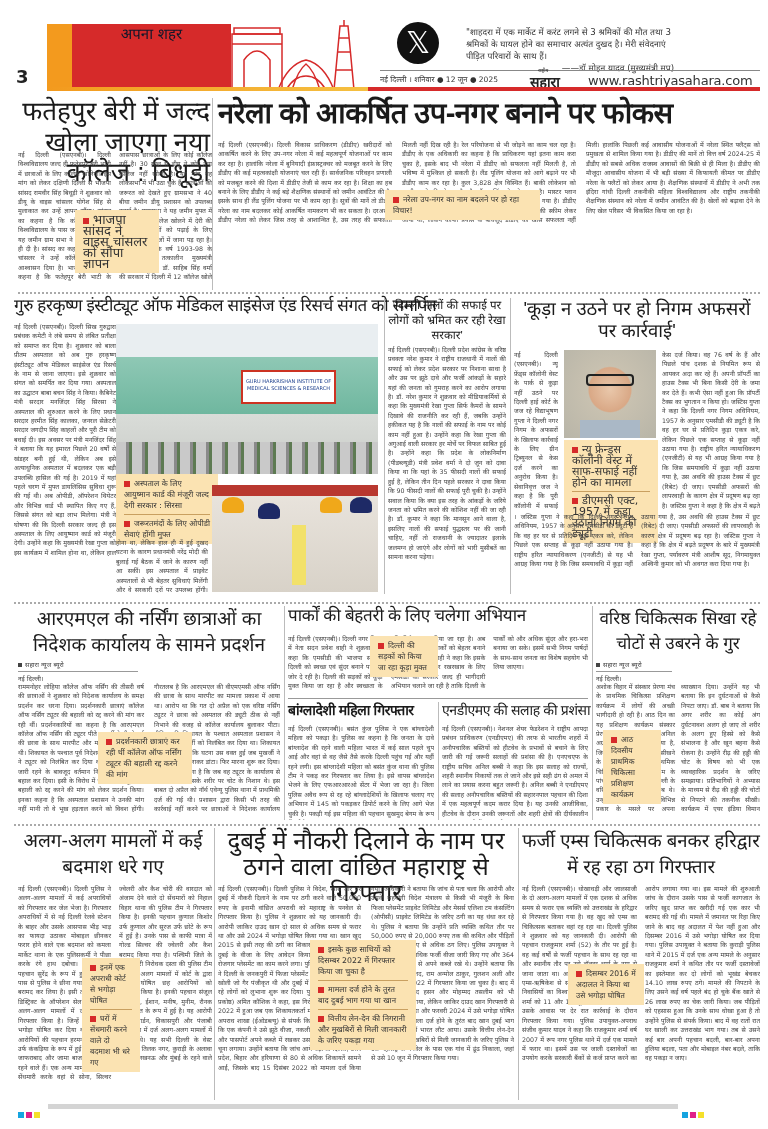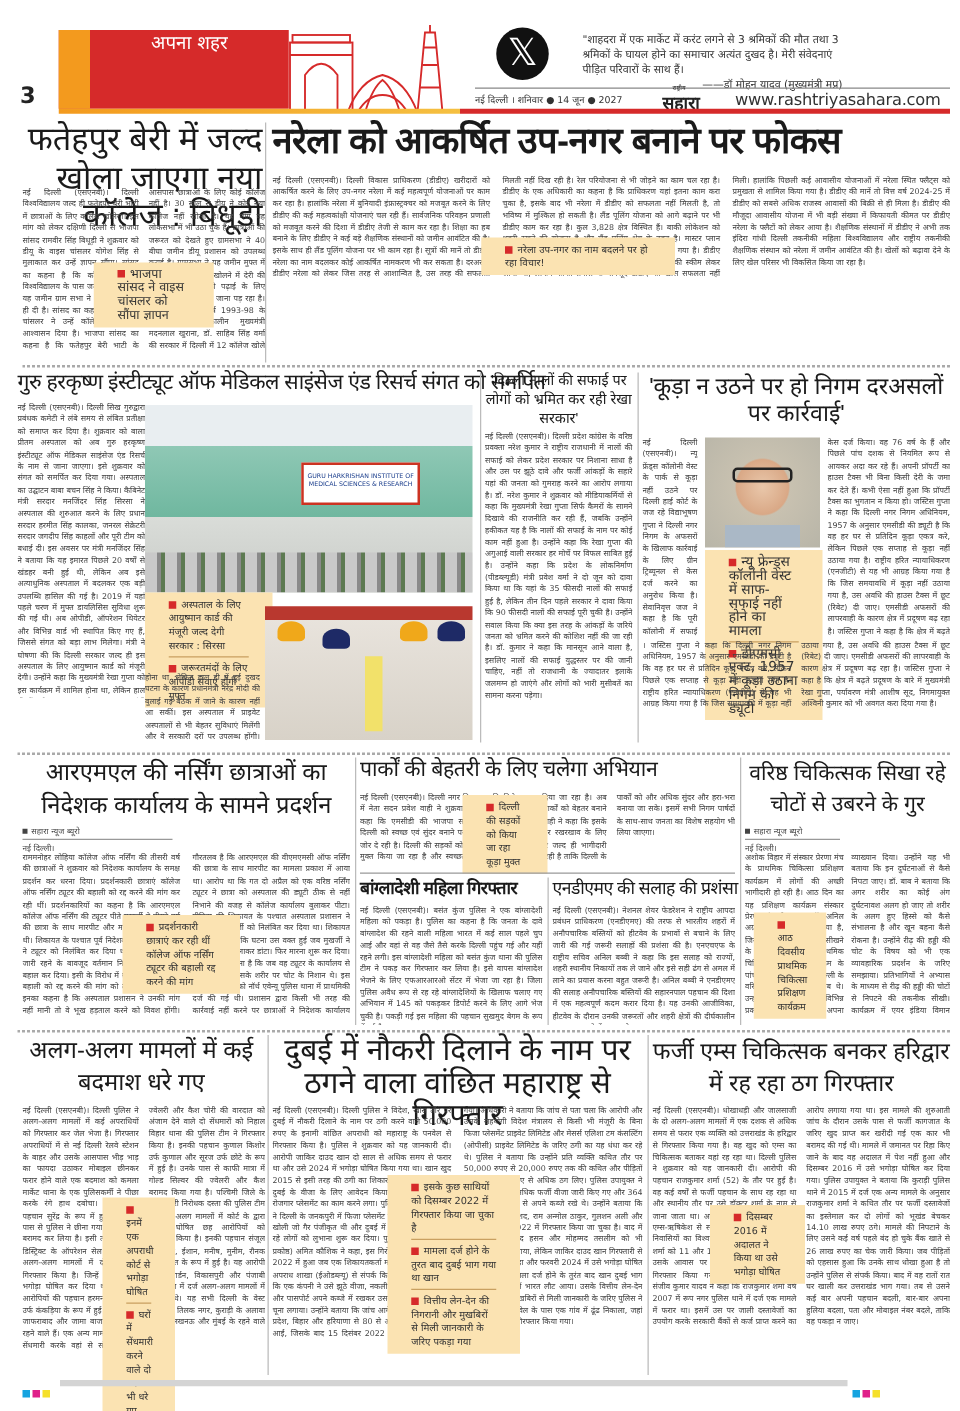--- a/index.html
+++ b/index.html
@@ -3,40 +3,40 @@
 <meta charset="utf-8">
 <style>
 *{box-sizing:border-box;margin:0;padding:0}
 html,body{width:768px;height:1129px;background:#fff;overflow:hidden}
 body{font-family:"DejaVu Sans","Liberation Sans",sans-serif;color:#1a1a1a;position:relative}
 .abs{position:absolute}
 
 #pagenum{left:16px;top:66px;font-size:18px;font-weight:bold;color:#222}
 #brand{left:47px;top:24px;width:184px;height:63px;background:#d62a2a;display:flex}
 #brand .strip{width:25px;height:100%;background:#f39a1e}
-#brand .txt{flex:1;color:#ffffff;text-align:center;line-height:1}
+#brand .txt{flex:1;color:#0f172a;text-align:center;line-height:1}
 #brand .small{font-size:15px;margin-top:3px;display:block}
 #brand .big{font-size:38px;font-weight:bold;display:block;margin-top:1px;letter-spacing:1px}
 #landmarks{left:230px;top:20px;width:140px;height:70px}
 #xlogo{left:397px;top:22px;width:42px;height:42px;border-radius:50%;background:#111;color:#fff;font-size:30px;text-align:center;line-height:42px;font-family:"DejaVu Sans",sans-serif}
 #quote{left:466px;top:26px;width:208px;font-size:8.6px;line-height:12px;color:#333}
 #quote .att{display:block;text-align:right}
 #dateline{left:380px;top:74px;font-size:7.5px;color:#333}
 #sahara{left:530px;top:72px;font-size:14px;font-weight:bold;color:#222}
 #sahara .sup{position:absolute;top:-5px;left:8px;font-size:5px;font-weight:normal}
 #site{left:588px;top:73px;font-size:13px;color:#333;letter-spacing:-.2px}
 #topline{left:380px;top:70px;width:380px;height:1px;background:#888}
 #mastrule{left:47px;top:87px;width:713px;height:4px;background:linear-gradient(90deg,#f39a1e 0,#f5c041 45%,#d62a2a 45%,#d62a2a 100%)}
 
 .hl{font-family:"Liberation Sans","DejaVu Sans",sans-serif;color:#1a1a1a;line-height:1.18}
 .hl.bold{font-weight:bold}
 .body{font-size:6.3px;line-height:9.4px;color:#444;text-align:justify;overflow:hidden}
 .cols2{column-count:2;column-gap:8px}
 .cols3{column-count:3;column-gap:8px}
-.box{background:#fbe3b2;padding:4px 19px;font-size:8.4px;line-height:12px;color:#333}
+.box{background:#fbe3b2;padding:4px 8px;font-size:8.4px;line-height:12px;color:#333}
 .box .itm{display:block}
 .box .itm+.itm{border-top:1px solid #c9a060;margin-top:3px;padding-top:3px}
 .box .sq{display:inline-block;width:6px;height:6px;background:#d62a2a;margin-right:4px;vertical-align:middle}
 .vrule{width:1px;background:#bbb}
 .hrule{height:2px;background:repeating-linear-gradient(90deg,#aaa 0 2px,transparent 2px 4px)}
 .byline{font-size:6.5px;color:#444;border-bottom:1px solid #999;padding-bottom:2px;margin-bottom:2px}
 .photo{background:#ccc;overflow:hidden}
 .regbar{height:5px;background:#d4d4d4}
 .reg{width:6px;height:6px;display:inline-block;margin-right:2px}
 </style>
@@ -69,31 +69,31 @@
     <line x1="109" y1="18" x2="119" y2="18"></line>
     <line x1="114" y1="0" x2="114" y2="6"></line>
   </g>
 </svg>
 <div class="abs" id="xlogo">𝕏</div>
 <div class="abs" id="quote">
   <span>"शाहदरा में एक मार्केट में करंट लगने से 3 श्रमिकों की मौत तथा 3 श्रमिकों के घायल होने का समाचार अत्यंत दुखद है। मेरी संवेदनाएं पीड़ित परिवारों के साथ हैं।</span>
   <span class="att">——डॉ मोहन यादव (मुख्यमंत्री मप्र)</span>
 </div>
 <div class="abs" id="topline"></div>
-<div class="abs" id="dateline">नई दिल्ली । शनिवार ● 14 जून ● 2027</div>
+<div class="abs" id="dateline">नई दिल्ली । शनिवार ● 12 जून ● 2025</div>
 <div class="abs" id="sahara">
   <span class="sup">राष्ट्रीय</span>
   <span>सहारा</span>
 </div>
 <div class="abs" id="site">www.rashtriyasahara.com</div>
 <div class="abs" id="mastrule"></div>
 
 <div class="abs hl" style="left:18px;top:96px;width:192px;font-size:26px;text-align:right">फतेहपुर बेरी में जल्द खोला जाएगा नया कॉलेज : बिधूड़ी</div>
 <div class="abs body cols2" style="left:18px;top:150px;width:194px;height:138px">नई दिल्ली (एसएनबी)। दिल्ली विश्वविद्यालय जल्द ही फतेहपुर बेरी भाटी में छात्राओं के लिए कॉलेज खोलेगा। इस मांग को लेकर दक्षिणी दिल्ली से भाजपा सांसद रामवीर सिंह बिधूड़ी ने शुक्रवार को डीयू के वाइस चांसलर योगेश सिंह से मुलाकात कर उन्हें ज्ञापन सौंपा। सांसद का कहना है कि कॉलेज के लिए विश्वविद्यालय के पास जमीन उपलब्ध है। यह जमीन ग्राम सभा ने कॉलेज के लिए ही दी है। सांसद का कहना है कि वाइस चांसलर ने उन्हें कॉलेज बनाने का आश्वासन दिया है। भाजपा सांसद का कहना है कि फतेहपुर बेरी भाटी के आसपास छात्राओं के लिए कोई कॉलेज नहीं है। 30 साल से डीयू ने कोई नया कॉलेज नहीं खोला है। यह मांग वह लोकसभा में भी उठा चुके हैं। छात्राओं की जरूरत को देखते हुए ग्रामसभा ने 40 बीघा जमीन डीयू प्रशासन को उपलब्ध कराई है। ग्रामसभा ने यह जमीन मुफ्त में दी है, लेकिन कॉलेज खोलने में देरी की वजह से छात्राओं को पढ़ाई के लिए दूरदराज के कॉलेजों में जाना पड़ रहा है। उन्होंने बताया कि वर्ष 1993-98 के कार्यकाल में तत्कालीन मुख्यमंत्री मदनलाल खुराना, डॉ. साहिब सिंह वर्मा की सरकार में दिल्ली में 12 कॉलेज खोले गए थे। उसके बाद डीयू ने एक भी कॉलेज नहीं खोला।</div>
-<div class="abs box" style="left:75px;top:210px;width:96px;font-size:10px;line-height:11px">
+<div class="abs box" style="left:75px;top:210px;width:84px;font-size:13px;line-height:11px">
   <span class="itm"><span class="sq"></span><span>भाजपा सांसद ने वाइस चांसलर को सौंपा ज्ञापन</span></span>
 </div>
 <div class="abs vrule" style="left:212px;top:98px;height:192px"></div>
 
 <div class="abs hl bold" style="left:218px;top:96px;width:542px;font-size:29px;white-space:nowrap;letter-spacing:-.5px">नरेला को आकर्षित उप-नगर बनाने पर फोकस</div>
 <div class="abs body cols3" style="left:218px;top:140px;width:542px;height:150px;column-gap:10px">नई दिल्ली (एसएनबी)। दिल्ली विकास प्राधिकरण (डीडीए) खरीदारों को आकर्षित करने के लिए उप-नगर नरेला में कई महत्वपूर्ण योजनाओं पर काम कर रहा है। हालांकि नरेला में बुनियादी इंफ्रास्ट्रक्चर को मजबूत करने के लिए डीडीए की कई महत्वकांक्षी योजनाएं चल रही हैं। सार्वजनिक परिवहन प्रणाली को मजबूत करने की दिशा में डीडीए तेजी से काम कर रहा है। शिक्षा का हब बनाने के लिए डीडीए ने कई बड़े शैक्षणिक संस्थानों को जमीन आवंटित की है। इसके साथ ही लैंड पूलिंग योजना पर भी काम रहा है। सूत्रों की मानें तो डीडीए नरेला का नाम बदलकर कोई आकर्षित नामकरण भी कर सकता है। दरअसल डीडीए नरेला को लेकर जिस तरह से आशान्वित है, उस तरह की सफलता मिलती नहीं दिख रही है। रेल परियोजना से भी जोड़ने का काम चल रहा है। डीडीए के एक अधिकारी का कहना है कि प्राधिकरण यहां इतना काम करा चुका है, इसके बाद भी नरेला में डीडीए को सफलता नहीं मिलती है, तो भविष्य में मुश्किल हो सकती है। लैंड पूलिंग योजना को आगे बढ़ाने पर भी डीडीए काम कर रहा है। कुल 3,828 क्षेत्र विस्थित हैं। बाकी लोकेशन को शहरी रखने की योजना है और लैंड पूलिंग क्षेत्र के तहत है। मास्टर प्लान 2021 के मुताबिक नरेला में जोन पी-1 में निर्धारित किया गया है। डीडीए नरेला में पहली बार वर्ष 2008 से 2010 के बीच फ्लैट की स्कीम लेकर आया था, लेकिन काफी प्रयास के बावजूद डीडीए को खास सफलता नहीं मिली। हालांकि पिछली कई आवासीय योजनाओं में नरेला स्थित फ्लैट्स को प्रमुखता से शामिल किया गया है। डीडीए की मानें तो वित्त वर्ष 2024-25 में डीडीए को सबसे अधिक राजस्व आवासों की बिक्री से ही मिला है। डीडीए की मौजूदा आवासीय योजना में भी बड़ी संख्या में किफायती कीमत पर डीडीए नरेला के फ्लैटों को लेकर आया है। शैक्षणिक संस्थानों में डीडीए ने अभी तक इंदिरा गांधी दिल्ली तकनीकी महिला विश्वविद्यालय और राष्ट्रीय तकनीकी शैक्षणिक संस्थान को नरेला में जमीन आवंटित की है। खेलों को बढ़ावा देने के लिए खेल परिसर भी विकसित किया जा रहा है।</div>
 <div class="abs box" style="left:385px;top:190px;width:155px;font-size:7.8px;line-height:11px">
   <span class="itm"><span class="sq"></span><span>नरेला उप-नगर का नाम बदलने पर हो रहा विचार!</span></span>
 </div>
 <div class="abs hrule" style="left:18px;top:292px;width:742px"></div>
@@ -115,21 +115,21 @@
   <div style="position:absolute;left:138px;top:12px;width:22px;height:16px;border-radius:50% 50% 20% 20%;background:#1e2a66"></div>
   <div style="position:absolute;left:80px;top:40px;width:14px;height:60px;background:#f2e16a"></div>
 </div>
 <div class="abs body" style="left:116px;top:538px;width:92px;height:56px"> होना था, लेकिन हाल ही में हुई दुखद घटना के कारण प्रधानमंत्री नरेंद्र मोदी की बुलाई गई बैठक में जाने के कारण नहीं आ सकीं। इस अस्पताल में प्राइवेट अस्पतालों से भी बेहतर सुविधाएं मिलेंगी और वे सरकारी दरों पर उपलब्ध होंगी। जरूरतमंदों के लिए ओपीडी सेवाएं मुफ्त होंगी। इस अवसर पर कमेटी ने बाबा बचन सिंह, बाबा सुरिंदर सिंह, बाबा सतनाम सिंह और बाबा सुरिंदर सिंह को सम्मानित किया।</div>
 <div class="abs vrule" style="left:384px;top:298px;height:296px"></div>
 
 <div class="abs hl" style="left:388px;top:298px;width:118px;font-size:11.5px;text-align:center;line-height:15px">'दिल्ली नालों की सफाई पर लोगों को भ्रमित कर रही रेखा सरकार'</div>
 <div class="abs body" style="left:388px;top:345px;width:118px;height:250px">नई दिल्ली (एसएनबी)। दिल्ली प्रदेश कांग्रेस के वरिष्ठ प्रवक्ता नरेश कुमार ने राष्ट्रीय राजधानी में नालों की सफाई को लेकर प्रदेश सरकार पर निशाना साधा है और उस पर झूठे दावे और फर्जी आंकड़ों के सहारे यहां की जनता को गुमराह करने का आरोप लगाया है। डॉ. नरेश कुमार ने शुक्रवार को मीडियाकर्मियों से कहा कि मुख्यमंत्री रेखा गुप्ता सिर्फ कैमरों के सामने दिखावे की राजनीति कर रही हैं, जबकि उन्होंने हकीकत यह है कि नालों की सफाई के नाम पर कोई काम नहीं हुआ है। उन्होंने कहा कि रेखा गुप्ता की अगुआई वाली सरकार हर मोर्चे पर विफल साबित हुई है। उन्होंने कहा कि प्रदेश के लोकनिर्माण (पीडब्ल्यूडी) मंत्री प्रवेश वर्मा ने दो जून को दावा किया था कि यहां के 35 फीसदी नालों की सफाई हुई है, लेकिन तीन दिन पहले सरकार ने दावा किया कि 90 फीसदी नालों की सफाई पूरी चुकी है। उन्होंने सवाल किया कि क्या इस तरह के आंकड़ों के जरिये जनता को भ्रमित करने की कोशिश नहीं की जा रही है। डॉ. कुमार ने कहा कि मानसून आने वाला है, इसलिए नालों की सफाई युद्धस्तर पर की जानी चाहिए, नहीं तो राजधानी के ज्यादातर इलाके जलमग्न हो जाएंगे और लोगों को भारी मुसीबतें का सामना करना पड़ेगा।</div>
 <div class="abs vrule" style="left:510px;top:298px;height:296px"></div>
 
-<div class="abs hl" style="left:514px;top:298px;width:246px;font-size:18.5px;text-align:center;line-height:22px">'कूड़ा न उठने पर हो निगम दरअसलों पर कार्रवाई'</div>
+<div class="abs hl" style="left:514px;top:298px;width:246px;font-size:18.5px;text-align:center;line-height:22px">'कूड़ा न उठने पर हो निगम अफसरों पर कार्रवाई'</div>
 <div class="abs body" style="left:514px;top:350px;width:44px;height:160px">नई दिल्ली (एसएनबी)। न्यू फ्रेंड्स कॉलोनी वेस्ट के पार्क से कूड़ा नहीं उठने पर दिल्ली हाई कोर्ट के जज रहे विद्याभूषण गुप्ता ने दिल्ली नगर निगम के अफसरों के खिलाफ कार्रवाई के लिए ग्रीन ट्रिब्यूनल से केस दर्ज करने का अनुरोध किया है। सेवानिवृत्त जज ने कहा है कि पूरी कॉलोनी में सफाई व्यवस्था चरमरा गई है। शिकायत के बावजूद एमसीडी अपना वैधानिक कर्तव्य नहीं निभा रही है। जस्टिस विद्याभूषण गुप्ता दिल्ली हाईकोर्ट जज भी रह चुके हैं। उन्होंने चर्चित सत्यम केस का भी निपटारा किया था। उन्होंने एनजीटी के रजिस्ट्रार जनरल को पत्र लिखकर आग्रह किया है कि वेस्ट फ्रेंड्स कॉलोनी के बी ब्लॉक में कूड़ा न उठने पर दिल्ली नगर निगम के संबंधित अफसर के खिलाफ केस दर्ज किया। वह 76 वर्ष के हैं और पिछले पांच दशक से नियमित रूप से आयकर अदा कर रहे हैं। अपनी प्रॉपर्टी का हाउस टैक्स भी बिना किसी देरी के जमा कर देते हैं। कभी ऐसा नहीं हुआ कि प्रॉपर्टी टैक्स का भुगतान न किया हो। जस्टिस गुप्ता ने कहा कि दिल्ली नगर निगम अधिनियम, 1957 के अनुसार एमसीडी की ड्यूटी है कि वह हर घर से प्रतिदिन कूड़ा एकत्र करे, लेकिन पिछले एक सप्ताह से कूड़ा नहीं उठाया गया है। राष्ट्रीय हरित न्यायाधिकरण (एनजीटी) से यह भी आग्रह किया गया है कि जिस समयावधि में कूड़ा नहीं उठाया गया है, उस अवधि की हाउस टैक्स में छूट (रिबेट) दी जाए। एमसीडी अफसरों की लापरवाही के कारण क्षेत्र में प्रदूषण बढ़ रहा है। जस्टिस गुप्ता ने कहा है कि क्षेत्र में बढ़ते प्रदूषण के बारे में मुख्यमंत्री रेखा गुप्ता, पर्यावरण मंत्री आशीष सूद, निगमायुक्त अश्विनी कुमार को भी अवगत करा दिया गया है।</div>
 <div class="abs photo" style="left:564px;top:350px;width:92px;height:88px;background:radial-gradient(ellipse at 50% 45%,#e9c7aa 0,#d9a886 32%,#c8c1b0 34%,#b8b5a8 100%)">
   <div style="position:absolute;left:22px;top:24px;width:48px;height:12px;border:2px solid #222;border-radius:4px"></div>
   <div style="position:absolute;left:16px;top:70px;width:60px;height:18px;background:#aab8c6"></div>
 </div>
 <div class="abs body" style="left:662px;top:350px;width:98px;height:160px">केस दर्ज किया। वह 76 वर्ष के हैं और पिछले पांच दशक से नियमित रूप से आयकर अदा कर रहे हैं। अपनी प्रॉपर्टी का हाउस टैक्स भी बिना किसी देरी के जमा कर देते हैं। कभी ऐसा नहीं हुआ कि प्रॉपर्टी टैक्स का भुगतान न किया हो। जस्टिस गुप्ता ने कहा कि दिल्ली नगर निगम अधिनियम, 1957 के अनुसार एमसीडी की ड्यूटी है कि वह हर घर से प्रतिदिन कूड़ा एकत्र करे, लेकिन पिछले एक सप्ताह से कूड़ा नहीं उठाया गया है। राष्ट्रीय हरित न्यायाधिकरण (एनजीटी) से यह भी आग्रह किया गया है कि जिस समयावधि में कूड़ा नहीं उठाया गया है, उस अवधि की हाउस टैक्स में छूट (रिबेट) दी जाए। एमसीडी अफसरों की लापरवाही के कारण क्षेत्र में प्रदूषण बढ़ रहा है। जस्टिस गुप्ता ने कहा है कि क्षेत्र में बढ़ते प्रदूषण के बारे में मुख्यमंत्री रेखा गुप्ता, पर्यावरण मंत्री आशीष सूद, निगमायुक्त अश्विनी कुमार को भी अवगत करा दिया गया है।</div>
 <div class="abs box" style="left:564px;top:440px;width:94px;font-size:11px;line-height:11px">
   <span class="itm"><span class="sq"></span><span>न्यू फ्रेन्ड्स कॉलोनी वेस्ट में साफ-सफाई नहीं होने का मामला</span></span>
   <span class="itm"><span class="sq"></span><span>डीएमसी एक्ट, 1957 में कूड़ा उठाना निगम की ड्यूटी</span></span>
 </div>

